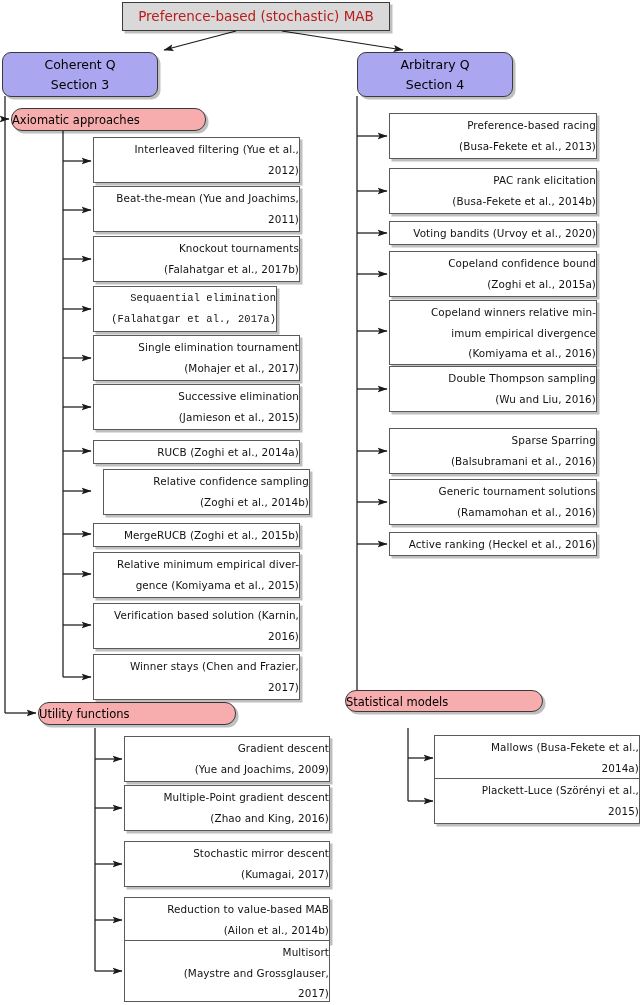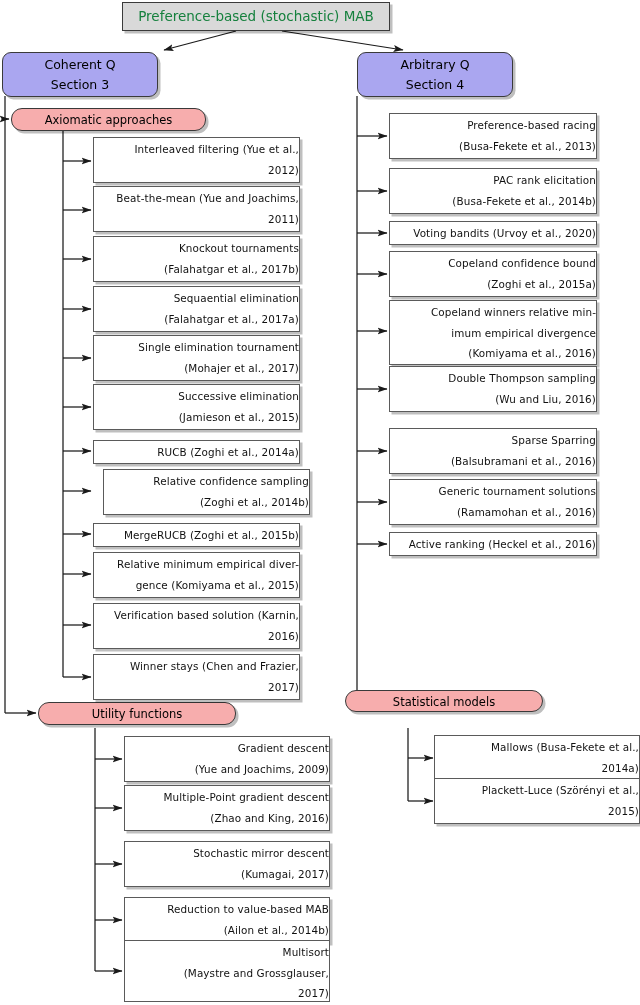--- a/index.html
+++ b/index.html
@@ -37,41 +37,40 @@
   }
 
   
   .root {
     background: #d9d9d9;
     border: 1.2px solid #3a3a3a;
     border-radius: 0;
     text-align: center;
     font-size: 13.5px;
     line-height: 24px;
-    color: #15803d;
+    color: #b91c1c;
   }
 
   
   .sect {
     background: #aaa6f0;
     border: 1.2px solid #3a3a3a;
     border-radius: 9px;
     text-align: center;
     font-size: 12.5px;
     line-height: 20px;
     color: #000;
     padding-top: 2px;
   }
 
   
   .cat {
     background: #f7adad;
     border: 1.2px solid #3a3a3a;
     border-radius: 11px;
-    text-align: center;
     font-size: 11.5px;
     line-height: 22px;
     color: #000;
   }
 
   
   .leaf {
     border: 1px solid #5a5a5a;
     border-radius: 0;
     background: #fff;
@@ -192,21 +191,21 @@
 2012)</span>
   </div>
   <div class="node leaf" style="left:93px; top:186px; width:207px; height:46px;">
     <span class="txt">Beat-the-mean (Yue and Joachims,
 2011)</span>
   </div>
   <div class="node leaf" style="left:93px; top:236px; width:207px; height:46px;">
     <span class="txt">Knockout tournaments
 (Falahatgar et al., 2017b)</span>
   </div>
-  <div class="node leaf" style="left:93px; top:286px; width:207px; height:46px;">
+  <div class="node leaf" style="left:93px; top:286px; width:184px; height:46px;font-family:Liberation Mono, monospace;">
     <span class="txt">Sequaential elimination
 (Falahatgar et al., 2017a)</span>
   </div>
   <div class="node leaf" style="left:93px; top:335px; width:207px; height:46px;">
     <span class="txt">Single elimination tournament
 (Mohajer et al., 2017)</span>
   </div>
   <div class="node leaf" style="left:93px; top:384px; width:207px; height:46px;">
     <span class="txt">Successive elimination
 (Jamieson et al., 2015)</span>

